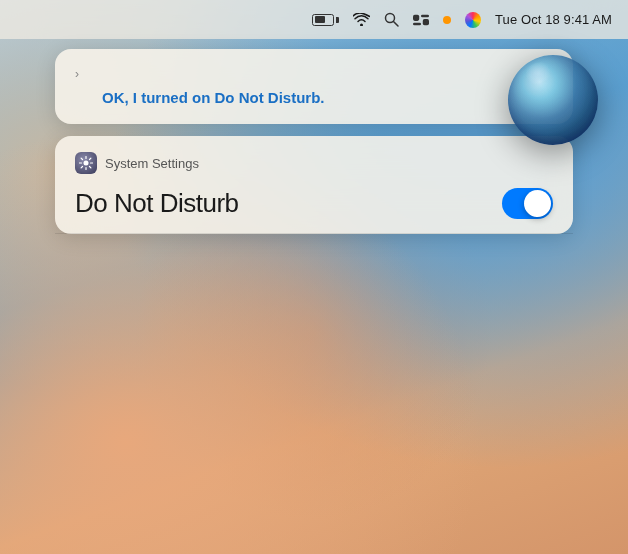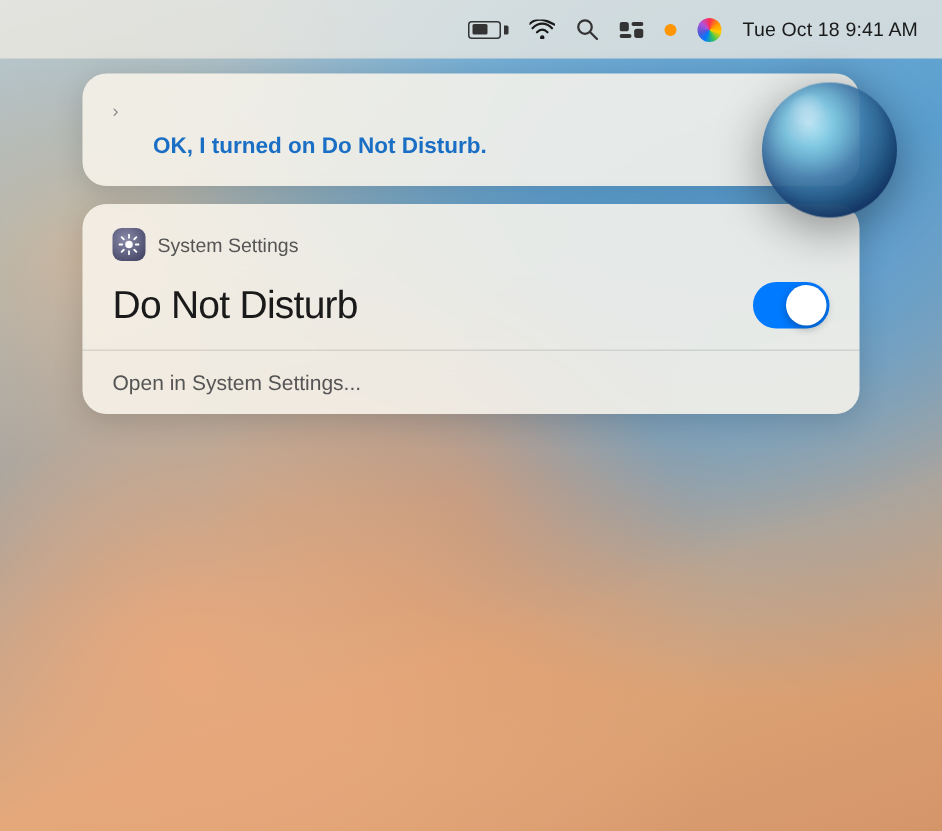--- a/index.html
+++ b/index.html
@@ -356,14 +356,13 @@
 
   <div class="settings-row">
     <span class="settings-label">Do Not Disturb</span>
     <div class="toggle">
       <div class="toggle-knob"></div>
     </div>
   </div>
 
   <div class="settings-divider"></div>
 
-  <div class="settings-link">Open in System Settings...</div>
 </div>
 
 </body></html>

